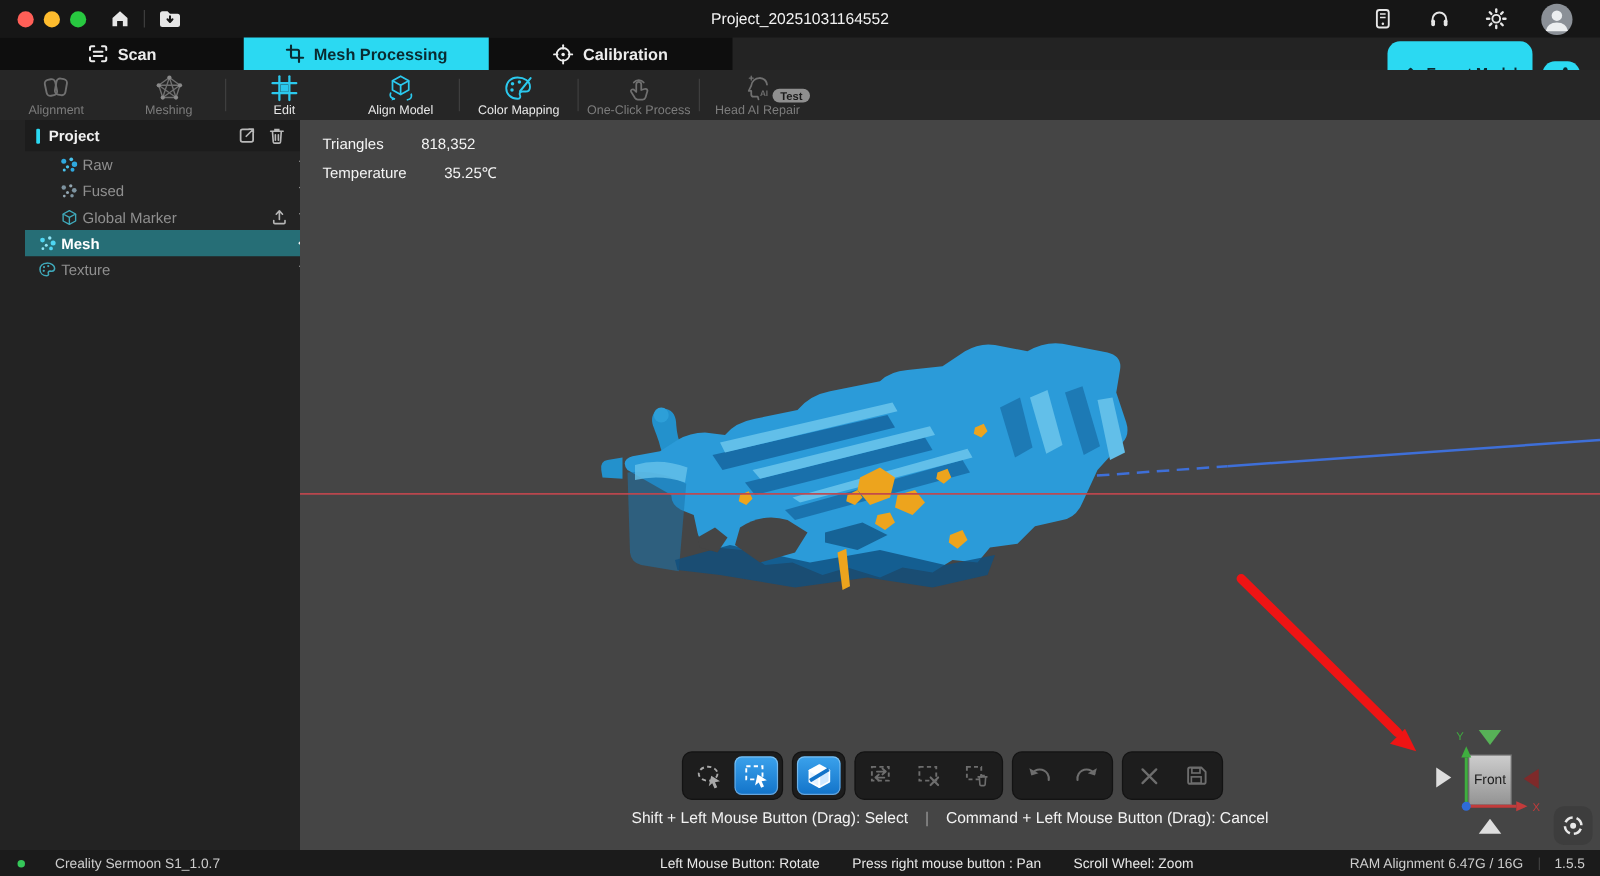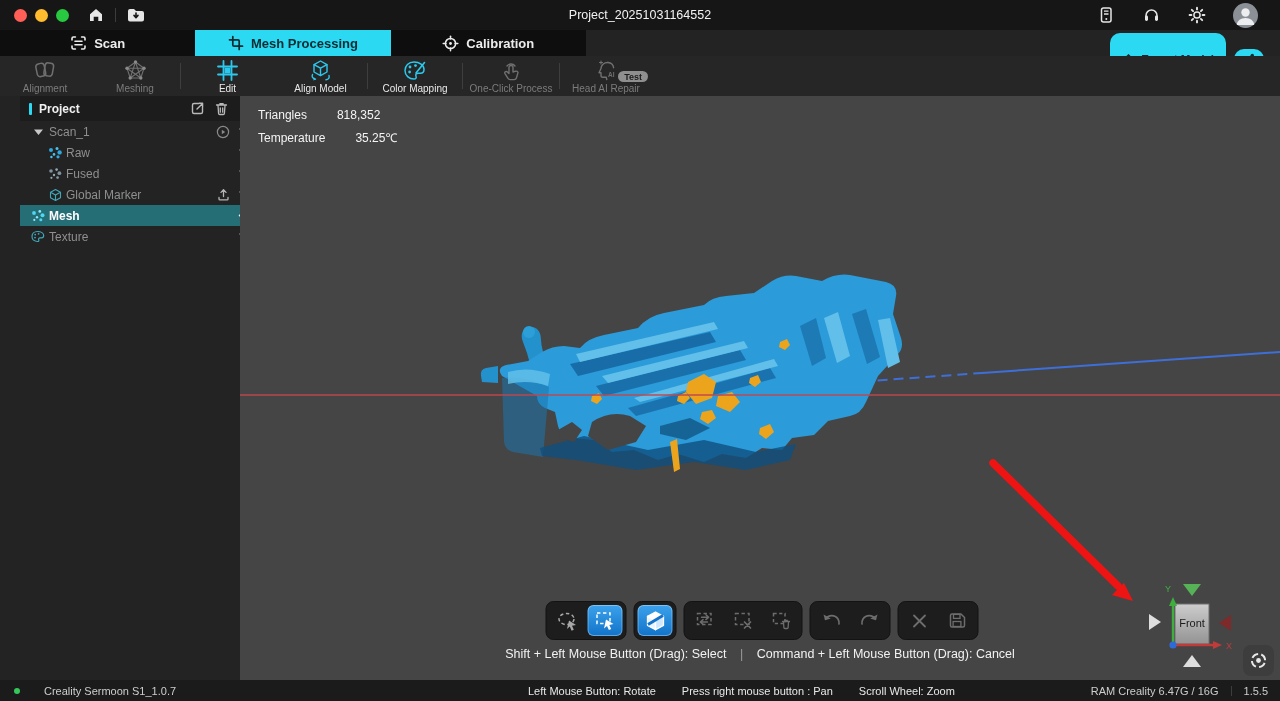--- a/index.html
+++ b/index.html
@@ -318,47 +318,20 @@
           </svg>
         </span>
       <span>
           <svg width="13" height="14" viewBox="0 0 13 14">
             <path d="M9,2.5 L4,7 L9,11.5" fill="none" stroke="#cfcfcf" stroke-width="1.8" stroke-linecap="round" stroke-linejoin="round"></path>
           </svg>
         </span>
     </span>
   </div>
 
-  <div class="trow">
-    <span class="ind1"></span>
-    <span class="ticon-s">
-        <svg width="9" height="6" viewBox="0 0 9 6">
-          <path d="M0,0.5 h9 L4.5,6 z" fill="#c8c8c8"></path>
-        </svg>
-      </span>
-    <span class="rlabel">Scan_1</span>
-    <span class="right-icons">
-      <span>
-          <svg width="14" height="14" viewBox="0 0 14 14">
-            <circle cx="7" cy="7" r="5.6" fill="none" stroke="#8a8a8a" stroke-width="1.2"></circle>
-            <path d="M5.8,4.8 L9.2,7 L5.8,9.2 z" fill="#8a8a8a"></path>
-          </svg>
-        </span>
-      <span>
-          <svg width="15" height="10" viewBox="0 0 15 10">
-            <path d="M1,2 Q7.5,8 14,2" fill="none" stroke="#b5b5b5" stroke-width="1.3" stroke-linecap="round"></path>
-            <g stroke="#b5b5b5" stroke-width="1.2" stroke-linecap="round">
-              <line x1="3.6" y1="5" x2="2.6" y2="7.4"></line>
-              <line x1="7.5" y1="6" x2="7.5" y2="8.6"></line>
-              <line x1="11.4" y1="5" x2="12.4" y2="7.4"></line>
-            </g>
-          </svg>
-        </span>
-    </span>
-  </div>
 
   <div class="trow">
     <span class="ind2"></span>
     <span class="ticon-s">
         <svg width="14" height="13" viewBox="0 0 14 13">
           <circle cx="3" cy="4" r="2" fill="#2fa8de"></circle>
           <circle cx="9" cy="2.4" r="1.5" fill="#49c2ec"></circle>
           <circle cx="11.6" cy="6.4" r="2.2" fill="#2fa8de"></circle>
           <circle cx="6" cy="8.4" r="1.3" fill="#49c2ec"></circle>
           <circle cx="10" cy="10.8" r="1.6" fill="#2fa8de"></circle>
@@ -670,17 +643,17 @@
   <div class="sb-left">
     <span class="gdot"></span>
     <span>Creality Sermoon S1_1.0.7</span>
   </div>
   <div class="sb-center">
     <span>Left Mouse Button: Rotate</span>
     <span>Press right mouse button : Pan</span>
     <span>Scroll Wheel: Zoom</span>
   </div>
   <div class="sb-right">
-    <span>RAM Creality 6.47G / 16G</span>
+    <span>RAM Alignment 6.47G / 16G</span>
     <span class="sb-vdiv"></span>
     <span>1.5.5</span>
   </div>
 </div>
 
 </body></html>

